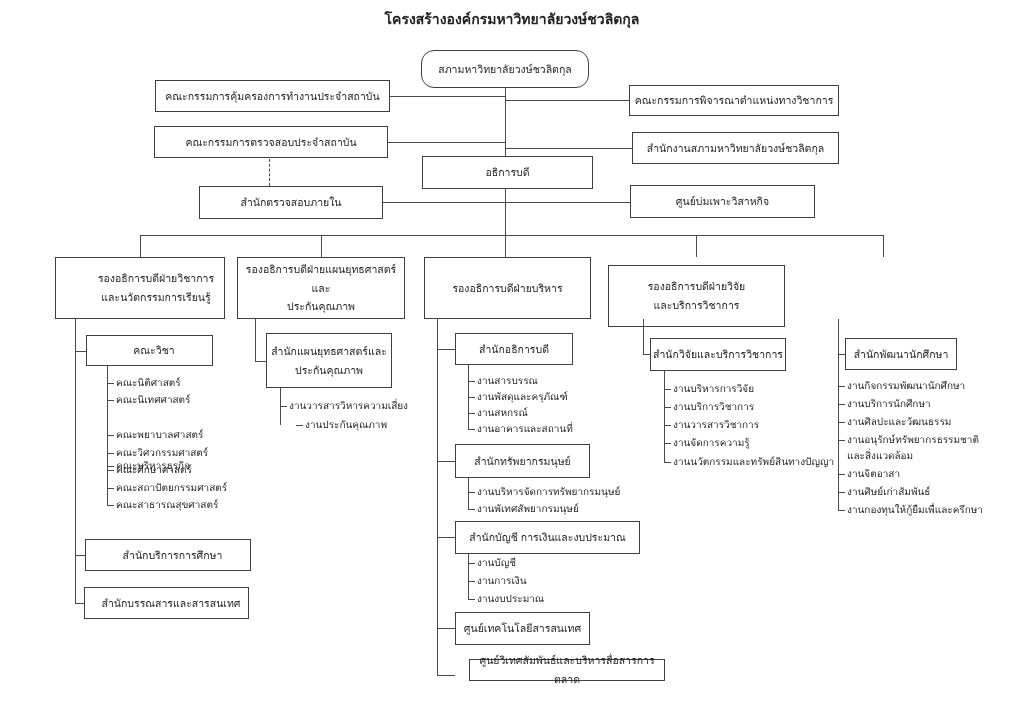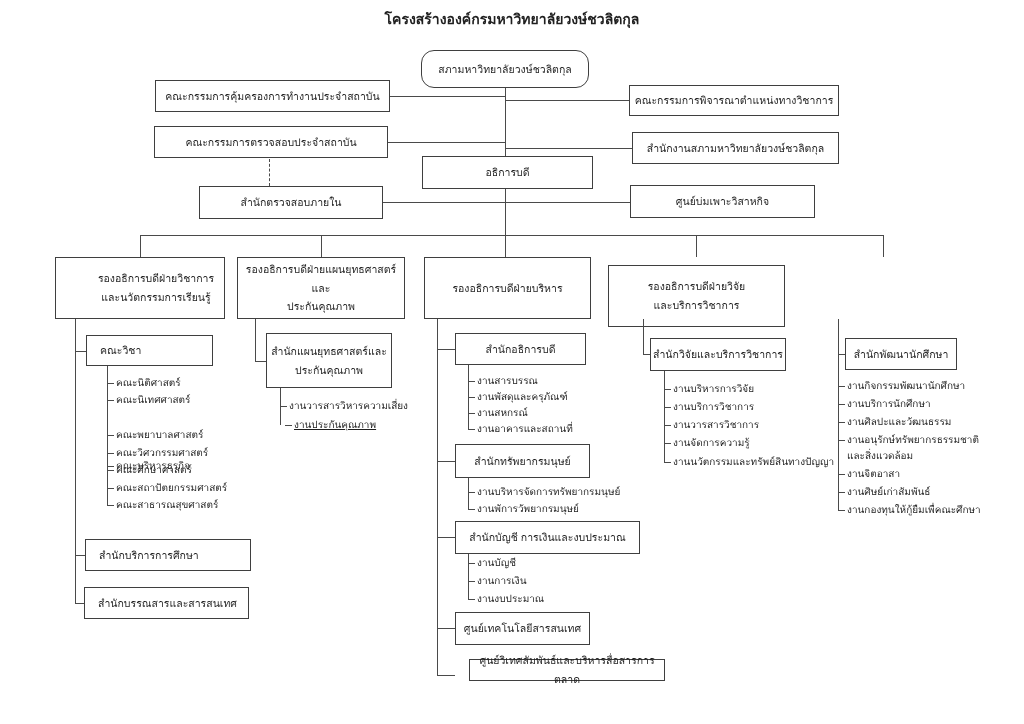--- a/index.html
+++ b/index.html
@@ -4,21 +4,21 @@
 <style>
   html,body{margin:0;padding:0;background:#ffffff;}
   #canvas{position:relative;width:1024px;height:724px;background:#ffffff;overflow:hidden;
           font-family:"Liberation Sans","DejaVu Sans",sans-serif;color:#1f1f1f;}
   .chart-title{position:absolute;left:0;top:8px;width:1024px;text-align:center;
                font-size:14px;font-weight:bold;}
   .box{position:absolute;box-sizing:border-box;background:#fff;border:1.2px solid #3f3f3f;
        display:flex;flex-direction:column;align-items:center;justify-content:center;
        text-align:center;font-size:10.5px;line-height:1.8;}
   .box.heavy{border-width:1.6px;}
-  .box.left-text{align-items:flex-start;text-align:left;padding-left:13px;padding-right:4px;}
+  .box.left-text{align-items:center;text-align:left;padding-left:13px;padding-right:4px;}
   .hline{position:absolute;height:0;border-top:1px solid #4a4a4a;}
   .vline{position:absolute;width:0;border-left:1px solid #4a4a4a;}
   .vdash{position:absolute;width:0;border-left:1px dashed #4a4a4a;}
   .item{position:absolute;font-size:10px;line-height:14px;height:14px;white-space:nowrap;}
   .item::before{content:"";position:absolute;left:-9px;top:7px;width:7px;border-top:1px solid #4a4a4a;}
   .item.cont::before{display:none;}
 </style>
 </head>
 <body>
 
@@ -110,44 +110,44 @@
   </div>
 
   <div class="vline" style="left:255px;top:319px;height:42px;"></div>
   <div class="hline" style="left:255px;top:361px;width:11px;"></div>
   <div class="box" style="left:266px;top:333px;width:126px;height:55px;">
     <span>สำนักแผนยุทธศาสตร์และ</span>
     <span>ประกันคุณภาพ</span>
   </div>
   <div class="vline" style="left:280px;top:388px;height:37px;"></div>
   <div class="item" style="left:289px;top:399px;">งานวารสารวิหารความเสี่ยง</div>
-  <div class="item" style="left:294px;top:418px;text-decoration:underline;">งานประกันคุณภาพ</div>
+  <div class="item" style="left:305px;top:418px;">งานประกันคุณภาพ</div>
 
   <div class="vline" style="left:437px;top:319px;height:356px;"></div>
   <div class="hline" style="left:437px;top:349px;width:18px;"></div>
   <div class="hline" style="left:437px;top:461px;width:18px;"></div>
   <div class="hline" style="left:437px;top:537px;width:18px;"></div>
   <div class="hline" style="left:437px;top:628px;width:18px;"></div>
   <div class="hline" style="left:437px;top:675px;width:18px;"></div>
 
-  <div class="box" style="left:455px;top:333px;width:131px;height:32px;">
+  <div class="box" style="left:455px;top:333px;width:118px;height:32px;">
     <span>สำนักอธิการบดี</span>
   </div>
   <div class="vline" style="left:468px;top:365px;height:64px;"></div>
   <div class="item" style="left:477px;top:374px;text-align:right;">งานสารบรรณ</div>
   <div class="item" style="left:477px;top:390px;">งานพัสดุและครุภัณฑ์</div>
   <div class="item" style="left:477px;top:406px;">งานสหกรณ์</div>
   <div class="item" style="left:477px;top:422px;">งานอาคารและสถานที่</div>
 
   <div class="box" style="left:455px;top:444px;width:135px;height:34px;">
     <span>สำนักทรัพยากรมนุษย์</span>
   </div>
   <div class="vline" style="left:468px;top:478px;height:31px;"></div>
   <div class="item" style="left:477px;top:485px;">งานบริหารจัดการทรัพยากรมนุษย์</div>
-  <div class="item" style="left:477px;top:502px;">งานพัการวัพยากรมนุษย์</div>
+  <div class="item" style="left:477px;top:502px;">งานพัเทศสัพยากรมนุษย์</div>
 
   <div class="box" style="left:455px;top:521px;width:185px;height:33px;">
     <span>สำนักบัญชี การเงินและงบประมาณ</span>
   </div>
   <div class="vline" style="left:468px;top:554px;height:45px;"></div>
   <div class="item" style="left:477px;top:556px;">งานบัญชี</div>
   <div class="item" style="left:477px;top:574px;">งานการเงิน</div>
   <div class="item" style="left:477px;top:592px;">งานงบประมาณ</div>
 
   <div class="box" style="left:455px;top:612px;width:135px;height:33px;">
@@ -174,15 +174,15 @@
   <div class="box" style="left:845px;top:338px;width:112px;height:32px;">
     <span>สำนักพัฒนานักศึกษา</span>
   </div>
   <div class="item" style="left:847px;top:379px;">งานกิจกรรมพัฒนานักศึกษา</div>
   <div class="item" style="left:847px;top:397px;">งานบริการนักศึกษา</div>
   <div class="item" style="left:847px;top:415px;">งานศิลปะและวัฒนธรรม</div>
   <div class="item" style="left:847px;top:433px;">งานอนุรักษ์ทรัพยากรธรรมชาติ</div>
   <div class="item cont" style="left:847px;top:449px;">และสิ่งแวดล้อม</div>
   <div class="item" style="left:847px;top:467px;">งานจิตอาสา</div>
   <div class="item" style="left:847px;top:485px;">งานศิษย์เก่าสัมพันธ์</div>
-  <div class="item" style="left:847px;top:503px;">งานกองทุนให้กู้ยืมเพื่คณะศึกษา</div>
+  <div class="item" style="left:847px;top:503px;">งานกองทุนให้กู้ยืมเพื่และครึกษา</div>
 
 </div>
 
 </body></html>

